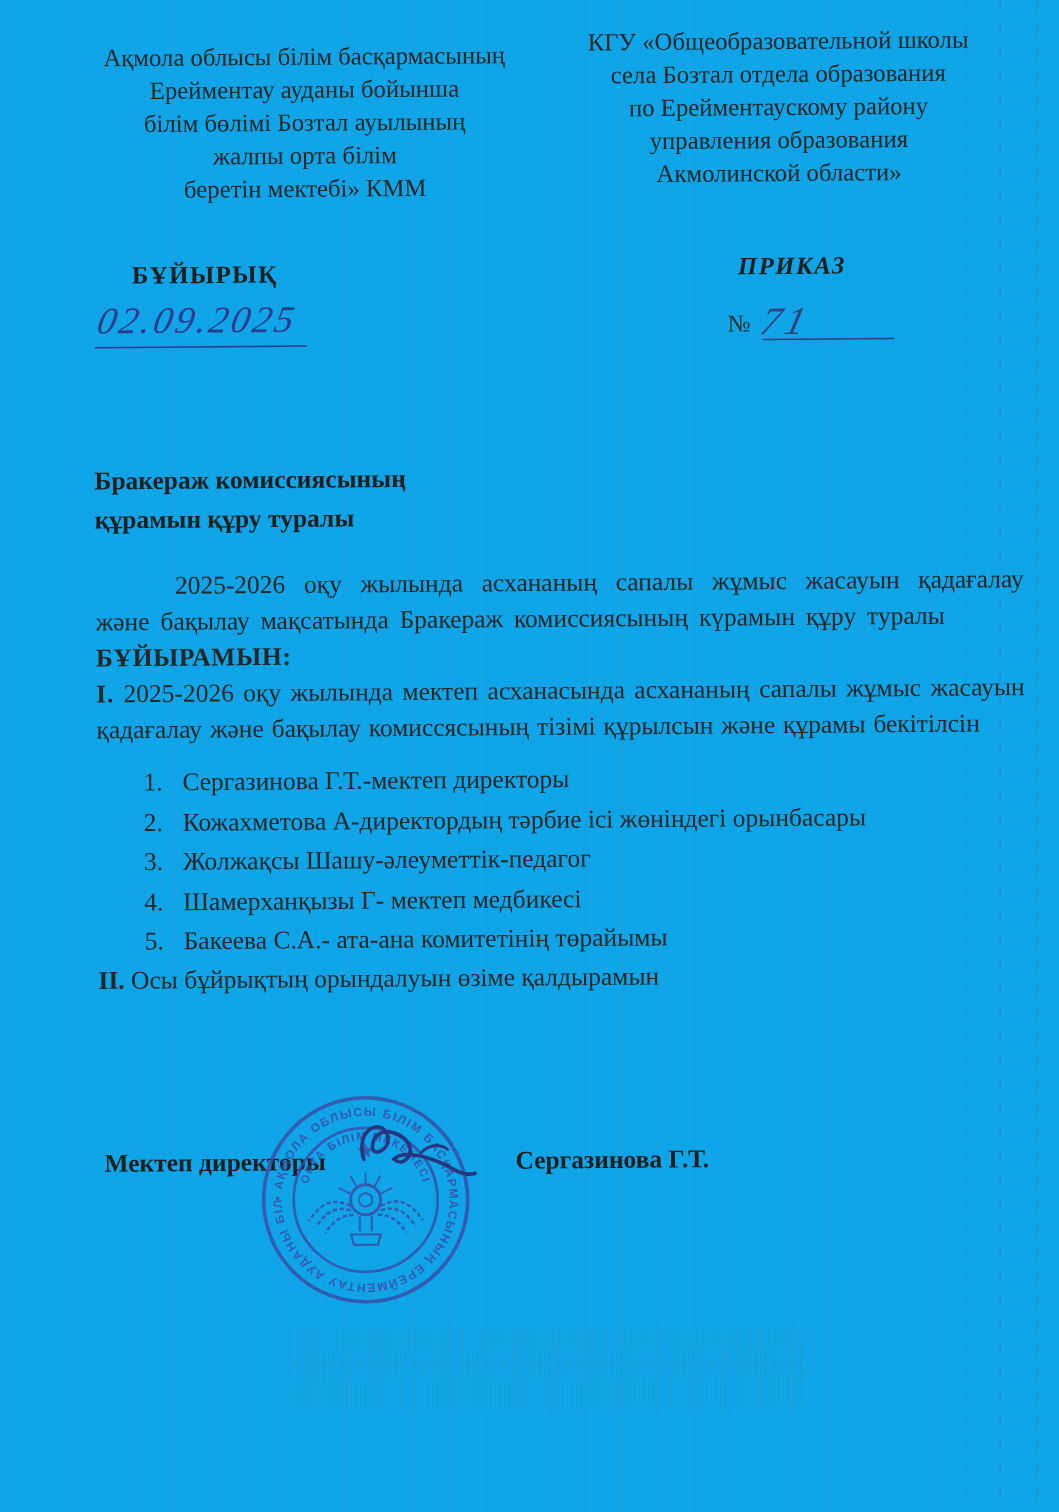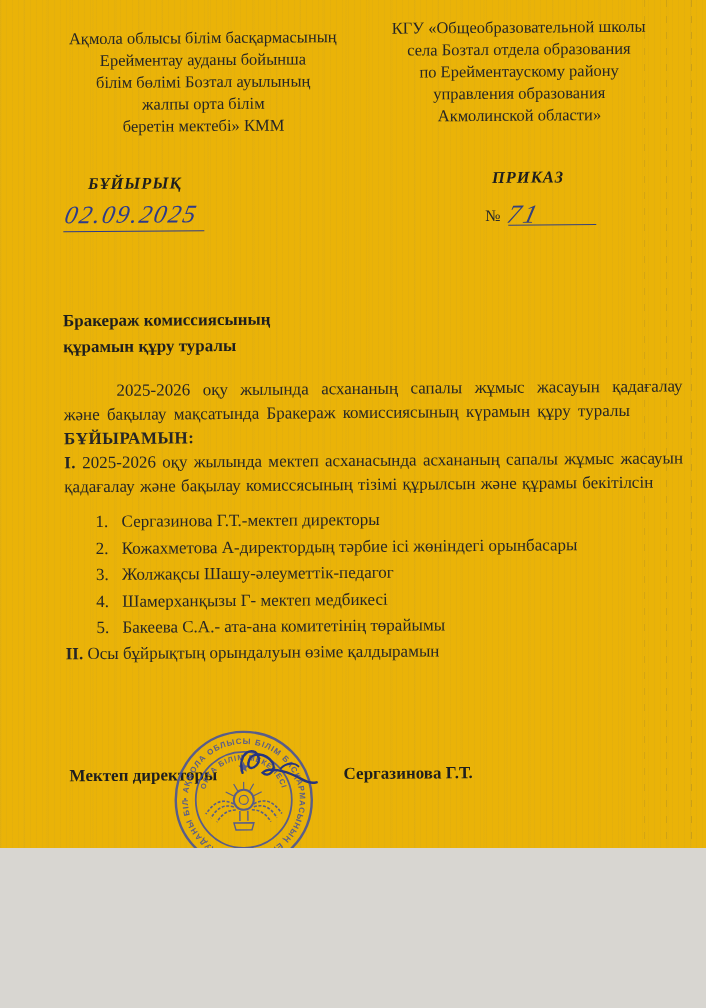--- a/index.html
+++ b/index.html
@@ -1,20 +1,20 @@
 <!DOCTYPE html>
 <html><head>
 <meta charset="utf-8">
 <style>
   html,body{margin:0;padding:0;background:#d8d6d1;}
   .page{
     position:relative;
-    width:706px;height:848px;
+    width:706px;height:1008px;
     margin:0 auto;
-    background:#eab308;
+    background:#0ea5e9;
     overflow:hidden;
     font-family:"Liberation Serif","DejaVu Serif",serif;
     color:#2b2b2b;
   }
   
   .page::before{
     content:"";position:absolute;inset:0;pointer-events:none;
     background:
       repeating-linear-gradient(90deg, rgba(110,108,100,0.045) 0 1px, transparent 1px 6px),
       repeating-linear-gradient(90deg, rgba(130,128,120,0.03) 0 2px, transparent 2px 23px);
@@ -32,21 +32,21 @@
     filter:blur(.3px);pointer-events:none;
   }
   .tilt{position:absolute;inset:0;transform:rotate(-0.45deg);transform-origin:353px 320px;}
 
   .abs{position:absolute;}
   .hdr{width:330px;text-align:center;font-size:16.5px;line-height:22px;color:#262626;}
   .hdr-left{left:40px;top:26px;}
   .hdr-right{left:356px;top:18px;}
 
   .order-word{font-weight:bold;font-size:16.5px;letter-spacing:1px;color:#1e1e1e;}
-  .ow-left{left:89px;top:172px;font-style:italic;}
+  .ow-left{left:89px;top:172px;}
   .ow-right{left:493px;top:169px;font-style:italic;}
 
   .handwriting{
     color:#2c3a8c;
     font-style:italic;
     font-size:25px;
     letter-spacing:2px;
     transform:skewX(-12deg);
     white-space:nowrap;
   }

